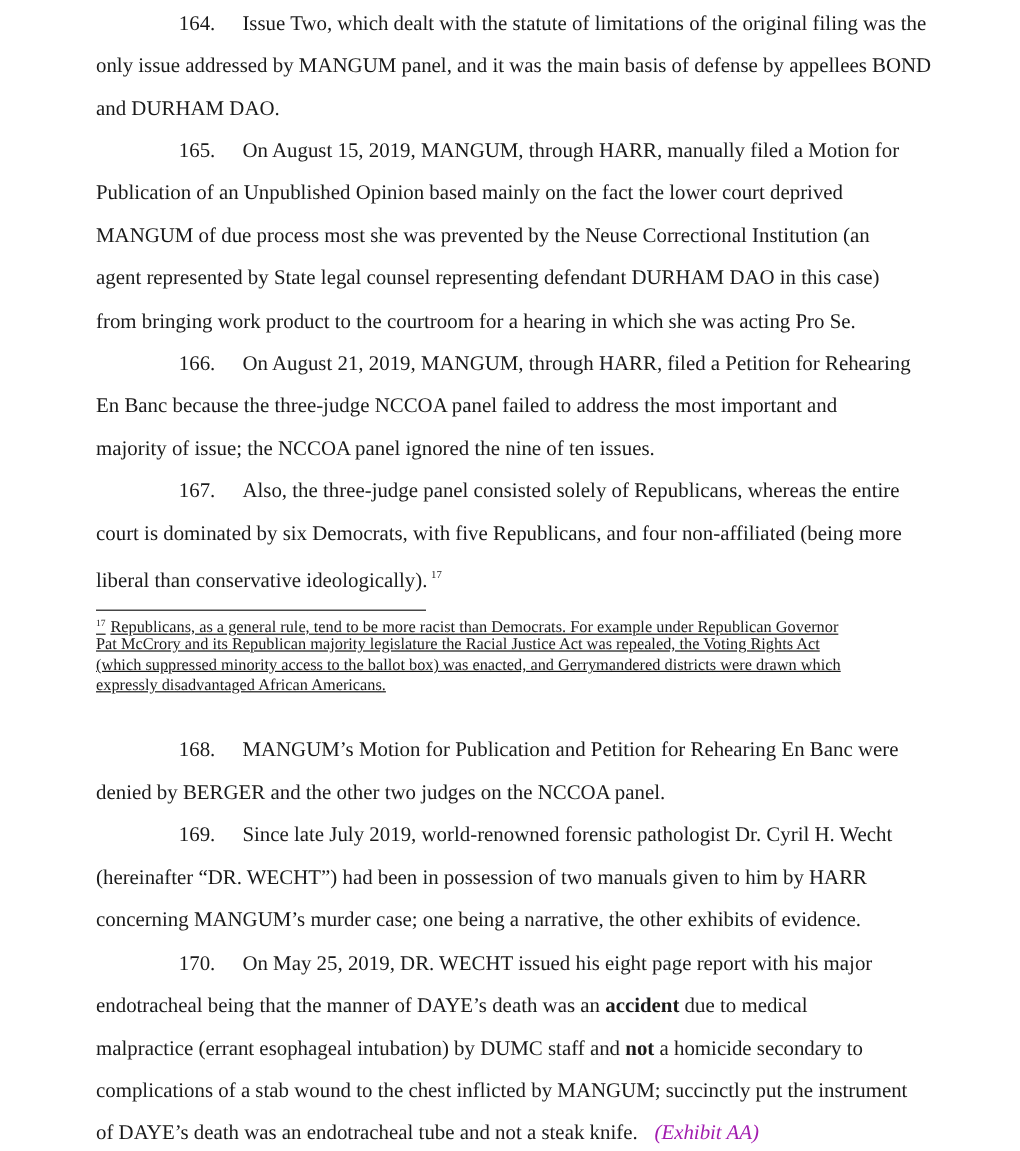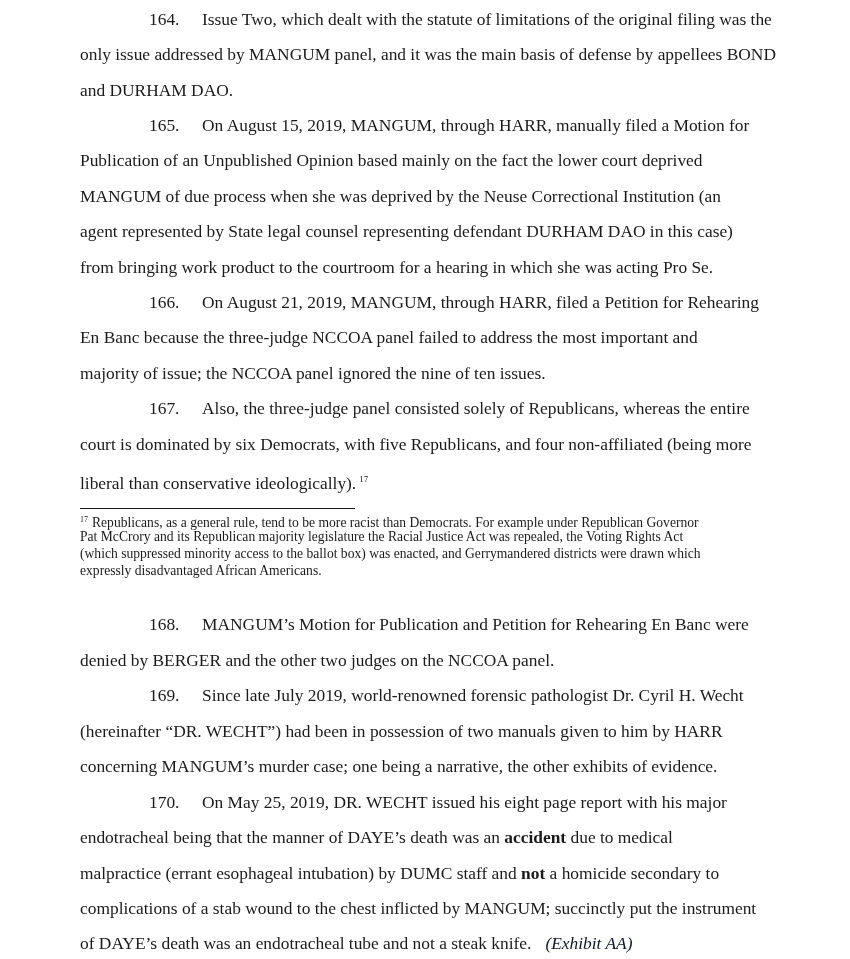--- a/index.html
+++ b/index.html
@@ -3,35 +3,35 @@
 <meta charset="utf-8">
 <style>
   html, body { margin: 0; padding: 0; background: #ffffff; }
   body { width: 850px; height: 959px; overflow: hidden; position: relative;
          font-family: "Liberation Serif", "DejaVu Serif", serif; color: #1a1a1a; }
   .line { position: absolute; left: 80px; white-space: nowrap; font-size: 17.4px; line-height: 20px; }
   .indent { left: 149px; }
   .num { display: inline-block; width: 53px; }
   .sup { font-size: 9px; vertical-align: 7px; margin-left: 3px; }
   .fn-rule { position: absolute; left: 80px; top: 508px; width: 275px; height: 0; border-top: 1px solid #1a1a1a; }
-  .fn { position: absolute; left: 80px; white-space: nowrap; font-size: 13.6px; line-height: 16px; }
+  .fn { position: absolute; left: 80px; white-space: nowrap; font-size: 13.6px; line-height: 16px; text-decoration: underline; }
   .fn .fsup { font-size: 8px; vertical-align: 5px; margin-right: 4px; }
   .bi { font-weight: bold; }
-  .exhibit { color: #0f172a; font-style: italic; margin-left: 14px; }
+  .exhibit { color: #a21caf; font-style: italic; margin-left: 14px; }
 </style>
 </head>
 <body>
 
 <div class="line indent" style="top:9px"><span class="num">164.</span><span>Issue Two, which dealt with the statute of limitations of the original filing was the</span></div>
 <div class="line" style="top:44px">only issue addressed by MANGUM panel, and it was the main basis of defense by appellees BOND</div>
 <div class="line" style="top:80px">and DURHAM DAO.</div>
 
 <div class="line indent" style="top:115px"><span class="num">165.</span><span>On August 15, 2019, MANGUM, through HARR, manually filed a Motion for</span></div>
 <div class="line" style="top:150px">Publication of an Unpublished Opinion based mainly on the fact the lower court deprived</div>
-<div class="line" style="top:186px">MANGUM of due process when she was deprived by the Neuse Correctional Institution (an</div>
+<div class="line" style="top:186px">MANGUM of due process most she was prevented by the Neuse Correctional Institution (an</div>
 <div class="line" style="top:221px">agent represented by State legal counsel representing defendant DURHAM DAO in this case)</div>
 <div class="line" style="top:257px">from bringing work product to the courtroom for a hearing in which she was acting Pro Se.</div>
 
 <div class="line indent" style="top:292px"><span class="num">166.</span><span>On August 21, 2019, MANGUM, through HARR, filed a Petition for Rehearing</span></div>
 <div class="line" style="top:327px">En Banc because the three-judge NCCOA panel failed to address the most important and</div>
 <div class="line" style="top:363px">majority of issue; the NCCOA panel ignored the nine of ten issues.</div>
 
 <div class="line indent" style="top:398px"><span class="num">167.</span><span>Also, the three-judge panel consisted solely of Republicans, whereas the entire</span></div>
 <div class="line" style="top:434px">court is dominated by six Democrats, with five Republicans, and four non-affiliated (being more</div>
 <div class="line" style="top:469px"><span>liberal than conservative ideologically).</span><span class="sup">17</span></div>

